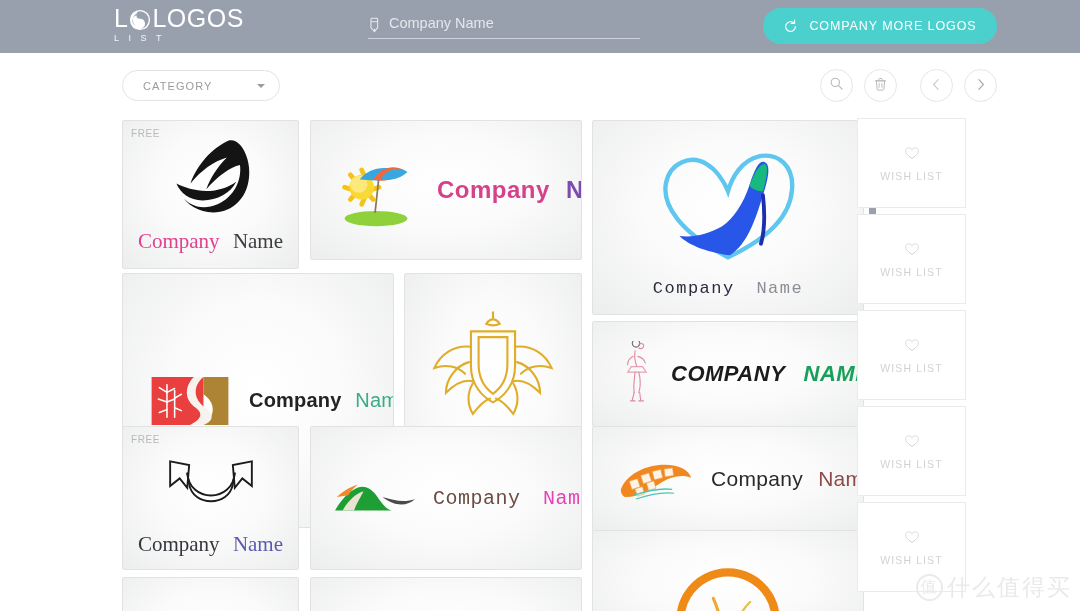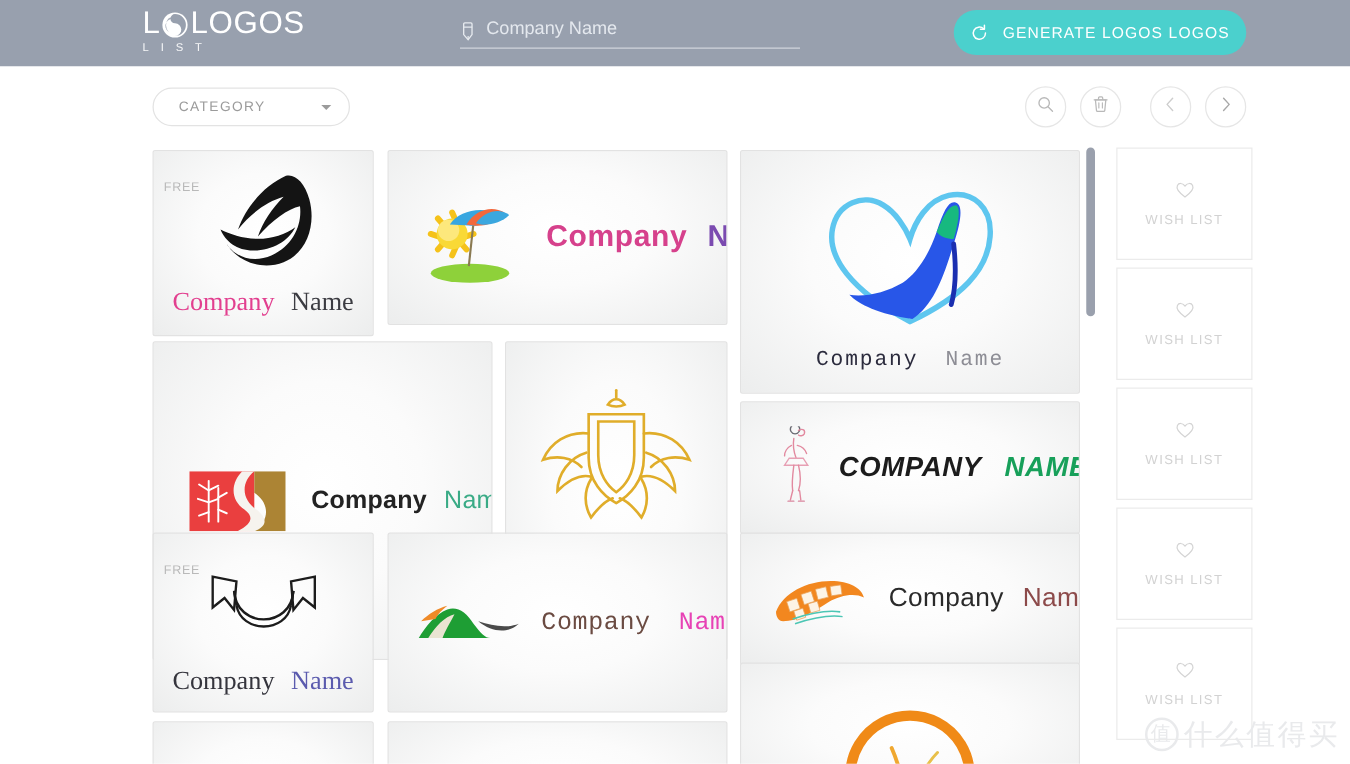--- a/index.html
+++ b/index.html
@@ -99,21 +99,21 @@
 
   .card {
     position: absolute;
     background: radial-gradient(ellipse at 50% 45%, #ffffff 0%, #fbfbfb 42%, #eceded 100%);
     border: 1px solid #e2e2e2;
     border-radius: 2px;
     overflow: hidden;
     cursor: pointer;
   }
   .card .free-badge {
-    position: absolute; left: 8px; top: 24px;
+    position: absolute; left: 8px; top: 7px;
     font-size: 10px; letter-spacing: 0.6px; color: #b9b9b9; text-align: right;
   }
   .logo-art {
     position: absolute; left: 0; right: 0;
     display: flex; align-items: center; justify-content: center;
   }
   .logo-text {
     position: absolute; left: 0; right: 0;
     text-align: center; white-space: nowrap;
   }
@@ -132,21 +132,21 @@
     position: absolute; left: 869px; top: 0; width: 7px; height: 496px;
     background: transparent;
   }
   .scroll-thumb {
     position: absolute; left: 869px; top: 3px; width: 7px; height: 135px;
     background: #9aa0ad; border-radius: 4px; cursor: pointer;
   }
 
   
   .wish-card {
-    position: absolute; left: 893px; width: 109px; height: 90px;
+    position: absolute; left: 857px; width: 109px; height: 90px;
     border: 1px solid #ebebeb; background: #fff;
     display: flex; flex-direction: column; align-items: center; justify-content: center;
     gap: 5px; cursor: pointer;
   }
   .wish-card .wl-label {
     font-size: 10.5px; letter-spacing: 1.1px; color: #d2d2d2;
   }
 
   
   .watermark {
@@ -193,21 +193,21 @@
     <input class="name-input" type="text" placeholder="Company Name" style="">
   </div>
 
   <button class="gen-btn">
     <span class="refresh">
       <svg viewBox="0 0 16 16" width="15" height="15">
         <path d="M13.2 8a5.2 5.2 0 1 1-1.6-3.7" fill="none" stroke="#ffffff" stroke-width="1.3" stroke-linecap="round"></path>
         <path d="M12.3 1.3v3.4H8.9" fill="none" stroke="#ffffff" stroke-width="1.3" stroke-linecap="round" stroke-linejoin="round"></path>
       </svg>
     </span>
-    <span>GENERATE LOGOS LOGOS</span>
+    <span>COMPANY MORE LOGOS</span>
   </button>
 </div>
 
 <div class="toolbar">
 
   <div class="category-pill">
     <span class="cat-label">CATEGORY</span>
     <span class="caret"></span>
   </div>
 

